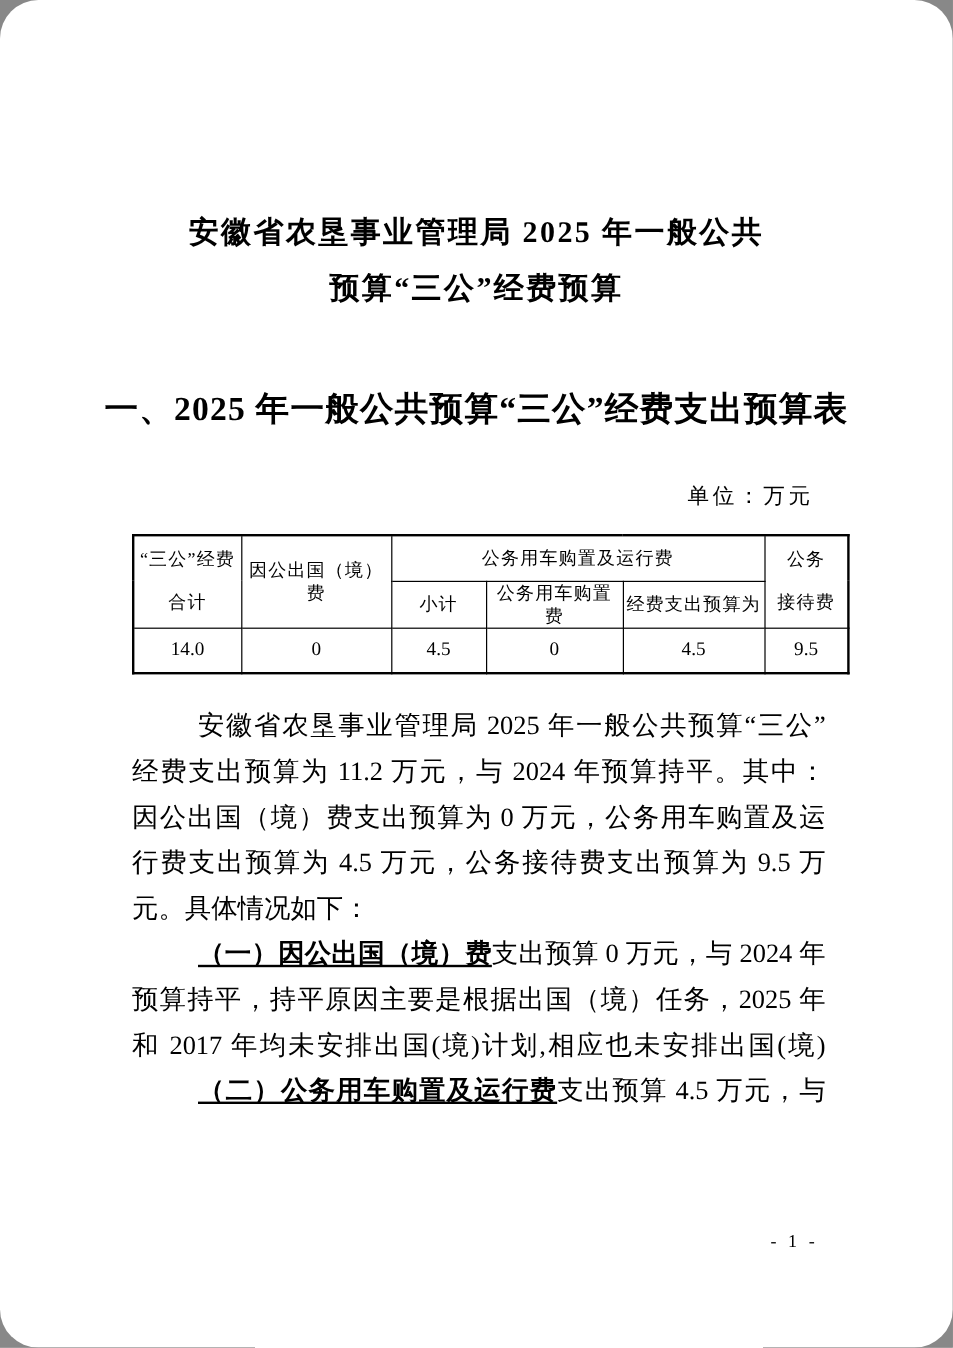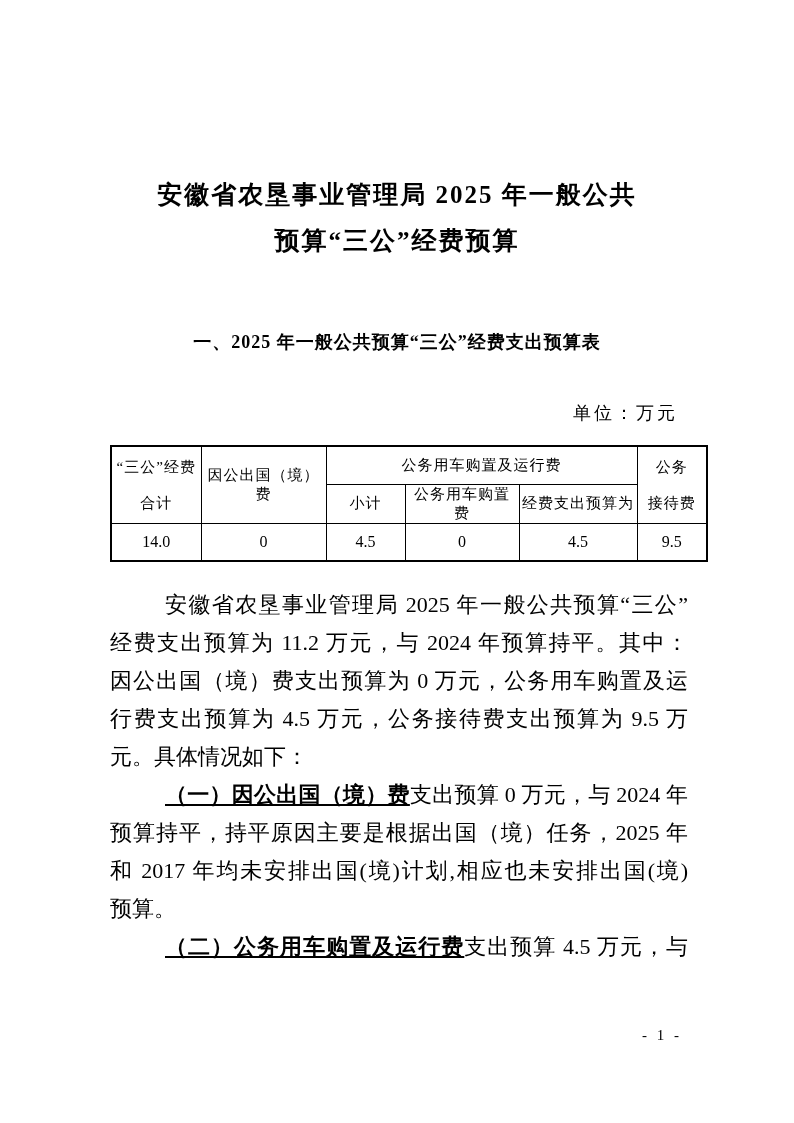--- a/index.html
+++ b/index.html
@@ -6,41 +6,42 @@
   html, body { background: #888; }
   .page {
     position: relative;
     width: 794px;
     height: 1123px;
     margin: 0 auto;
     background: #ffffff;
     color: #000000;
     font-family: "Liberation Serif", serif;
     overflow: hidden;
+    border-radius: 32px;
   }
   
   .doc-title {
     position: absolute;
     top: 172px;
     left: 0;
     width: 794px;
     text-align: center;
     font-size: 25px;
     font-weight: bold;
     line-height: 46px;
     letter-spacing: 2px;
   }
   
   .sec1-heading {
     position: absolute;
     top: 327px;
     left: 0;
     width: 794px;
     text-align: center;
-    font-size: 18px;
+    font-size: 28px;
     font-weight: bold;
     letter-spacing: 1px;
     line-height: 30px;
   }
   
   .unit-label {
     position: absolute;
     top: 401px;
     right: 116px;
     font-size: 18px;
@@ -161,21 +162,20 @@
     <div class="line">经费支出预算为 11.2 万元，与 2024 年预算持平。其中：</div>
     <div class="line">因公出国（境）费支出预算为 0 万元，公务用车购置及运</div>
     <div class="line">行费支出预算为 4.5 万元，公务接待费支出预算为 9.5 万</div>
     <div class="line lastline">元。具体情况如下：</div>
 
     <div class="line ind">
       <span class="lead-bold">（一）因公出国（境）费</span><span>支出预算 0 万元，与 2024 年</span>
     </div>
     <div class="line">预算持平，持平原因主要是根据出国（境）任务，2025 年</div>
     <div class="line">和 2017 年均未安排出国(境)计划,相应也未安排出国(境)</div>
-    <div class="line lastline">预算。</div>
 
     <div class="line ind">
       <span class="lead-bold">（二）公务用车购置及运行费</span><span>支出预算 4.5 万元，与</span>
     </div>
   </div>
 
   <div class="page-number">- 1 -</div>
 
 </div>
 

